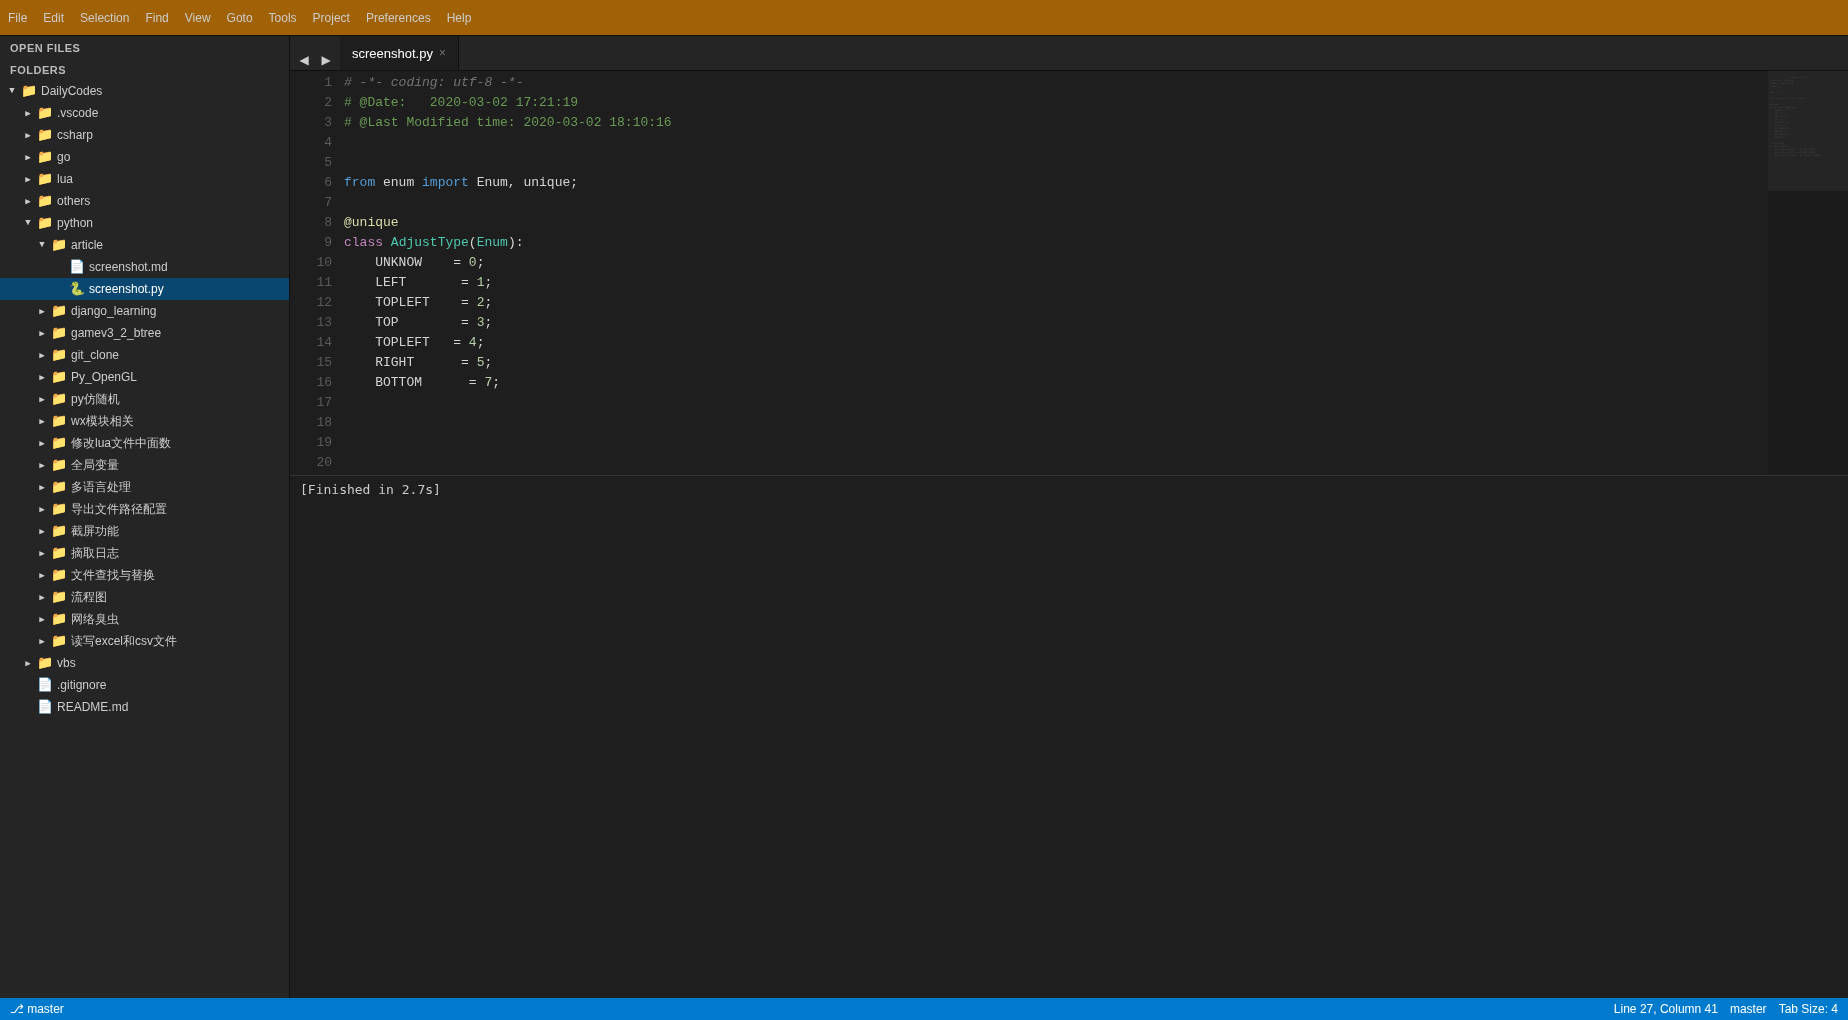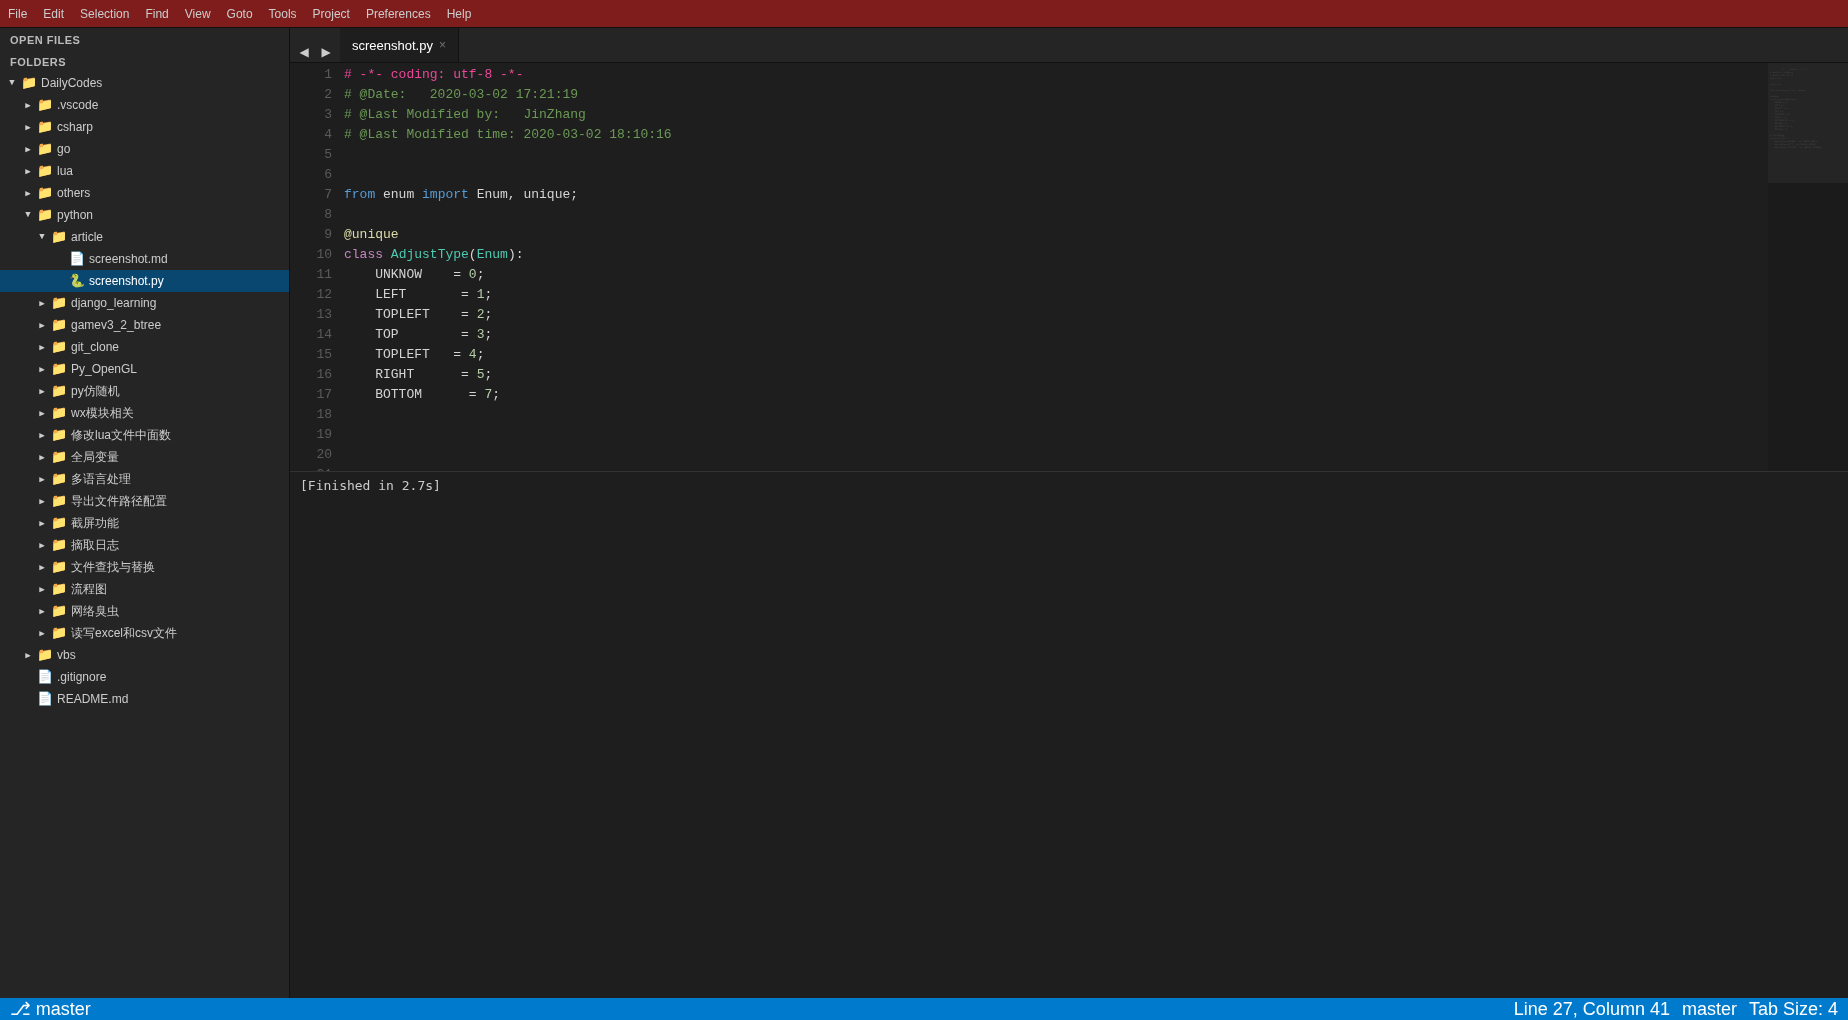--- a/index.html
+++ b/index.html
@@ -10,22 +10,22 @@
       font-size: 12px;
       width: 1848px;
       height: 1020px;
       overflow: hidden;
       display: flex;
       flex-direction: column;
     }
 
     
     .menu-bar {
-      background: #7f1d1d;
-      height: 28px;
+      background: #a16207;
+      height: 36px;
       display: flex;
       align-items: center;
       padding: 0 8px;
       gap: 16px;
       flex-shrink: 0;
       border-bottom: 1px solid #111;
     }
     .menu-bar span {
       color: #cccccc;
       font-size: 12px;
@@ -265,21 +265,21 @@
       padding: 0 10px;
       flex-shrink: 0;
     }
     .status-left, .status-right {
       display: flex;
       align-items: center;
       gap: 12px;
     }
     .status-item {
       color: #ffffff;
-      font-size: 18px;
+      font-size: 12px;
       font-family: 'Segoe UI', sans-serif;
     }
 
     
     .bottom-empty {
       flex: 1;
       background: #1e1e1e;
     }
 
     
@@ -523,23 +523,22 @@
           <span class="ln">15</span>
           <span class="ln">16</span>
           <span class="ln">17</span>
           <span class="ln">18</span>
           <span class="ln">19</span>
           <span class="ln">20</span>
           <span class="ln">21</span>
         </div>
 
       <div class="code-content" id="code-content">
-          <div class="code-line"><span style="color: #ec4899;"># -*- coding: utf-8 -*-</span></div>
+          <div class="code-line"><span style="color: #737373; font-style: italic;"># -*- coding: utf-8 -*-</span></div>
           <div class="code-line"><span style="color: rgb(106, 153, 85);"># @Date:   2020-03-02 17:21:19</span></div>
-          <div class="code-line"><span style="color: rgb(106, 153, 85);"># @Last Modified by:   JinZhang</span></div>
           <div class="code-line"><span style="color: rgb(106, 153, 85);"># @Last Modified time: 2020-03-02 18:10:16</span></div>
           <div class="code-line">&nbsp;</div>
           <div class="code-line">&nbsp;</div>
           <div class="code-line"><span style="color: rgb(86, 156, 214);">from</span><span style="color: rgb(212, 212, 212);"> enum </span><span style="color: rgb(86, 156, 214);">import</span><span style="color: rgb(212, 212, 212);"> Enum, unique;</span></div>
           <div class="code-line">&nbsp;</div>
           <div class="code-line"><span style="color: rgb(220, 220, 170);">@unique</span></div>
           <div class="code-line"><span style="color: rgb(197, 134, 192);">class</span><span style="color: rgb(212, 212, 212);"> </span><span style="color: rgb(78, 201, 176);">AdjustType</span><span style="color: rgb(212, 212, 212);">(</span><span style="color: rgb(78, 201, 176);">Enum</span><span style="color: rgb(212, 212, 212);">):</span></div>
           <div class="code-line"><span style="color: rgb(212, 212, 212);">    UNKNOW    </span><span style="color: rgb(212, 212, 212);">=</span><span style="color: rgb(181, 206, 168);"> 0</span><span style="color: rgb(212, 212, 212);">;</span></div>
           <div class="code-line"><span style="color: rgb(212, 212, 212);">    LEFT       </span><span style="color: rgb(212, 212, 212);">=</span><span style="color: rgb(181, 206, 168);"> 1</span><span style="color: rgb(212, 212, 212);">;</span></div>
           <div class="code-line"><span style="color: rgb(212, 212, 212);">    TOPLEFT    </span><span style="color: rgb(212, 212, 212);">=</span><span style="color: rgb(181, 206, 168);"> 2</span><span style="color: rgb(212, 212, 212);">;</span></div>

